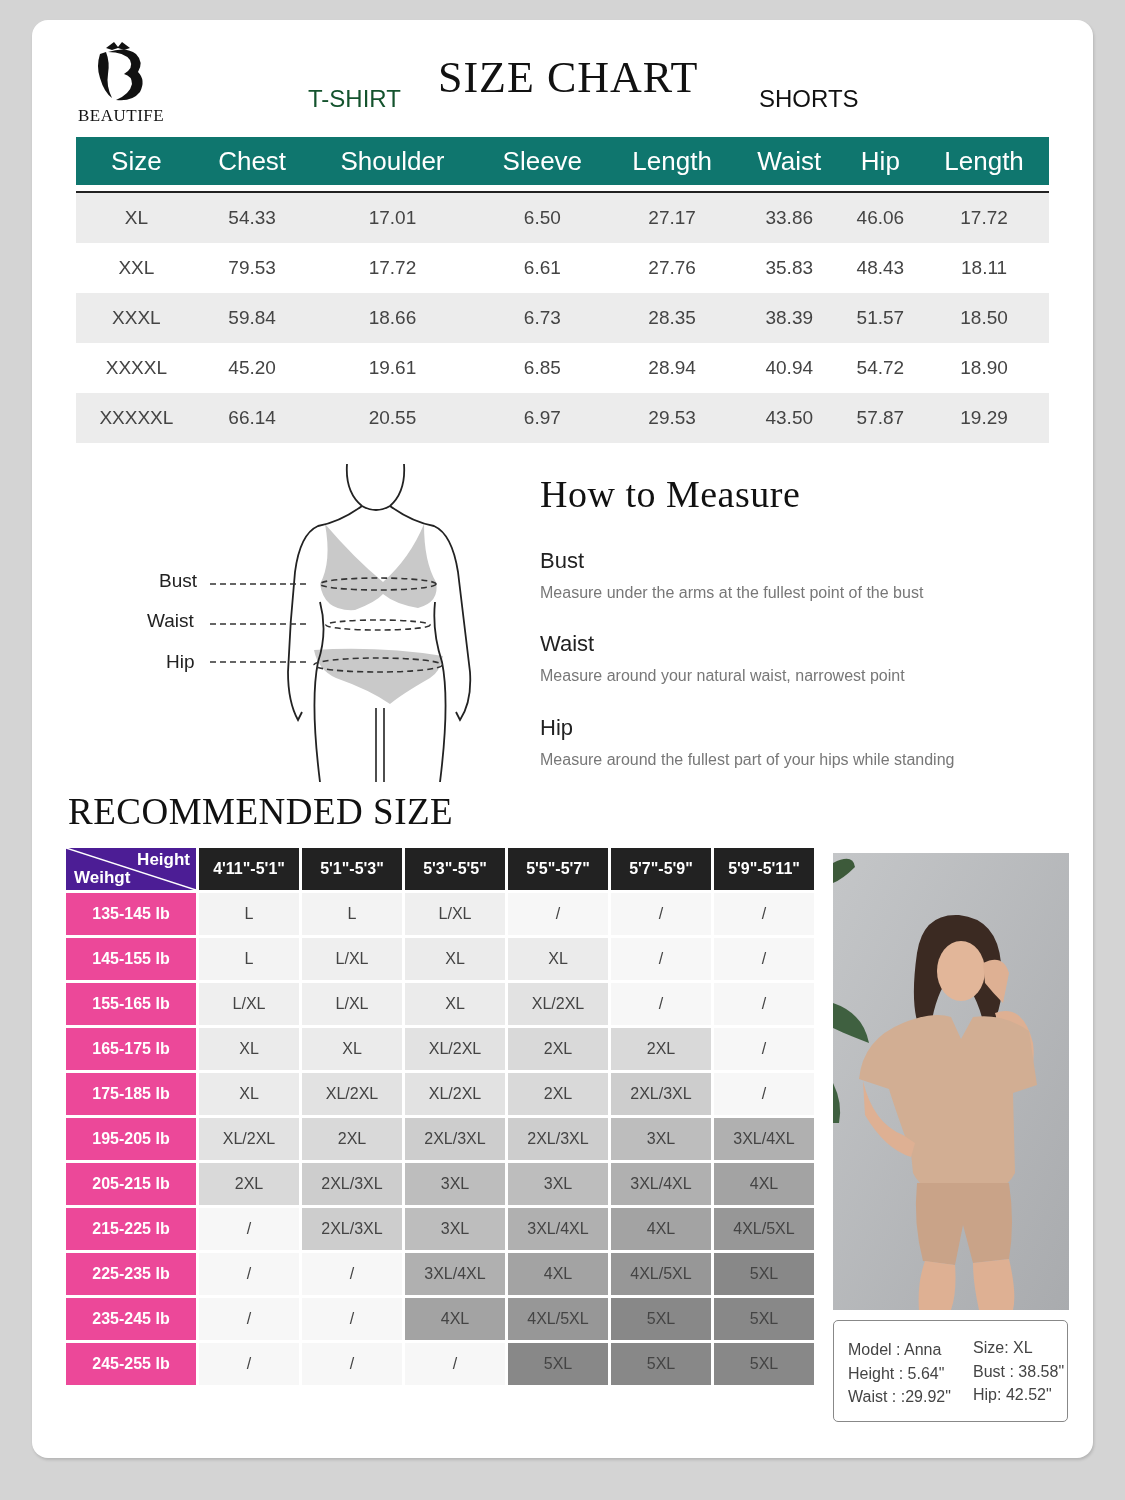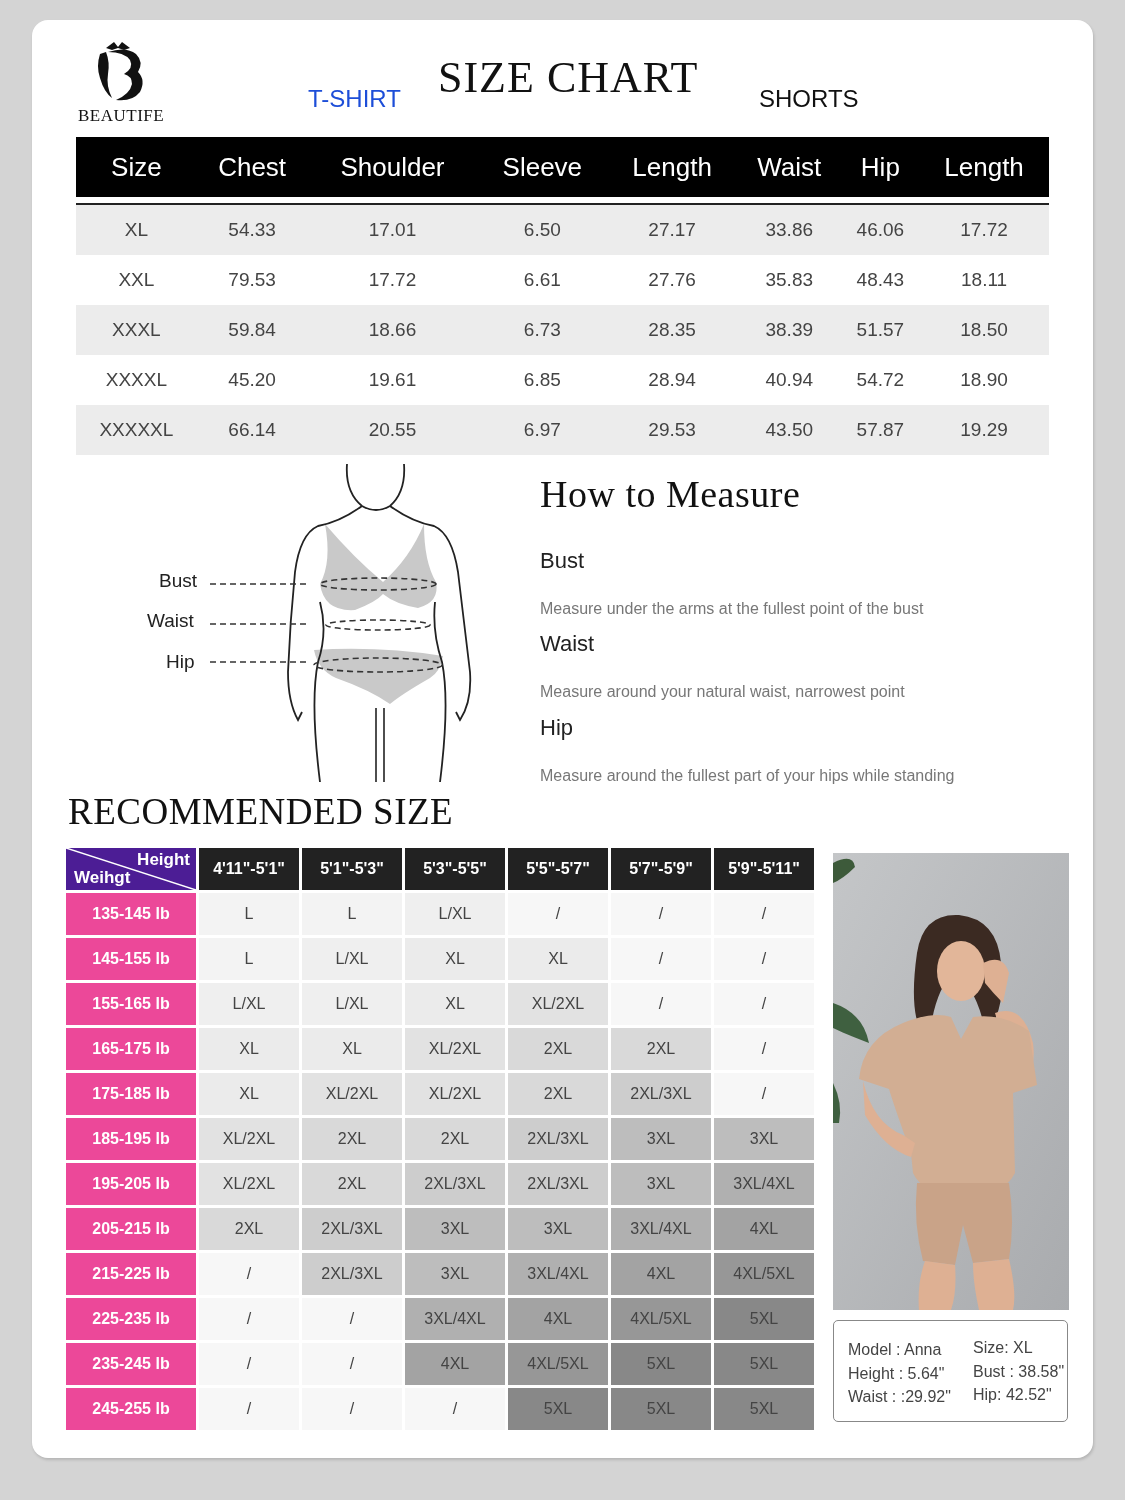--- a/index.html
+++ b/index.html
@@ -14,41 +14,41 @@
     box-shadow: 1px 2px 3px rgba(0,0,0,0.15);
   }
   
   .logo { position: absolute; left: 78px; top: 38px; width: 80px; text-align: center; }
   .logo svg { display: block; margin: 0 auto; }
   .logo .brand { font-family: "Liberation Serif", serif; font-size: 17px; letter-spacing: 0.5px; color: #111; margin-top: 2px; }
   .title {
     position: absolute; left: 438px; top: 52px; font-family: "Liberation Serif", "DejaVu Serif", serif;
     font-size: 44px; letter-spacing: 1px; color: #111;
   }
-  .sub-tshirt { position: absolute; left: 308px; top: 85px; font-size: 24px; color: #1d4ed8; }
+  .sub-tshirt { position: absolute; left: 308px; top: 85px; font-size: 24px; color: #14532d; }
   .sub-shorts { position: absolute; left: 759px; top: 85px; font-size: 24px; color: #111; }
 
   
   .size-table { position: absolute; left: 76px; top: 137px; width: 973px; border-collapse: collapse; }
-  .size-head { height: 60px; background: #000000; color: #fff; }
+  .size-head { height: 48px; background: #0f766e; color: #fff; }
   .size-head th { font-weight: normal; font-size: 26px; padding: 0; }
   .size-sep { height: 6px; border-bottom: 2px solid #222; }
   .size-table td { text-align: center; font-size: 19px; color: #444; height: 50px; padding: 0; }
   .size-table tr.alt td { background: #ececec; }
 
   
   .figure { position: absolute; left: 140px; top: 462px; width: 350px; height: 320px; }
   .fig-label { position: absolute; font-size: 19px; color: #222; }
   .howto-title {
     position: absolute; left: 540px; top: 472px; font-family: "Liberation Serif", "DejaVu Serif", serif;
     font-size: 38px; color: #111; letter-spacing: 0.5px;
   }
   .m-item { position: absolute; left: 540px; }
   .m-item .m-name { font-size: 22px; color: #222; }
-  .m-item .m-desc { font-size: 16px; color: #777; margin-top: 26px; }
+  .m-item .m-desc { font-size: 16px; color: #777; margin-top: 10px; }
 
   .rec-title {
     position: absolute; left: 68px; top: 790px; font-family: "Liberation Serif", "DejaVu Serif", serif;
     font-size: 37px; color: #111; letter-spacing: 0.5px;
   }
 
   
   .rec-table { position: absolute; left: 66px; top: 848px; border-collapse: separate; border-spacing: 3px 3px; margin: -3px; }
   .rec-table th, .rec-table td { padding: 0; }
   .rec-corner { width: 130px; height: 42px; background: #4c1d95; color: #fff; position: relative; }
@@ -256,29 +256,20 @@
       <tr>
         <th class="rec-rowlabel">175-185 lb</th>
         <td class="rec-cell" style="background: rgb(235, 235, 235);">XL</td>
         <td class="rec-cell" style="background: rgb(226, 226, 226);">XL/2XL</td>
         <td class="rec-cell" style="background: rgb(226, 226, 226);">XL/2XL</td>
         <td class="rec-cell" style="background: rgb(217, 217, 217);">2XL</td>
         <td class="rec-cell" style="background: rgb(205, 205, 205);">2XL/3XL</td>
         <td class="rec-cell" style="background: rgb(247, 247, 247);">/</td>
       </tr>
       <tr>
-        <th class="rec-rowlabel">185-195 lb</th>
-        <td class="rec-cell" style="background: rgb(226, 226, 226);">XL/2XL</td>
-        <td class="rec-cell" style="background: rgb(217, 217, 217);">2XL</td>
-        <td class="rec-cell" style="background: rgb(217, 217, 217);">2XL</td>
-        <td class="rec-cell" style="background: rgb(205, 205, 205);">2XL/3XL</td>
-        <td class="rec-cell" style="background: rgb(189, 189, 189);">3XL</td>
-        <td class="rec-cell" style="background: rgb(189, 189, 189);">3XL</td>
-      </tr>
-      <tr>
         <th class="rec-rowlabel">195-205 lb</th>
         <td class="rec-cell" style="background: rgb(226, 226, 226);">XL/2XL</td>
         <td class="rec-cell" style="background: rgb(217, 217, 217);">2XL</td>
         <td class="rec-cell" style="background: rgb(205, 205, 205);">2XL/3XL</td>
         <td class="rec-cell" style="background: rgb(205, 205, 205);">2XL/3XL</td>
         <td class="rec-cell" style="background: rgb(189, 189, 189);">3XL</td>
         <td class="rec-cell" style="background: rgb(176, 176, 176);">3XL/4XL</td>
       </tr>
       <tr>
         <th class="rec-rowlabel">205-215 lb</th>

